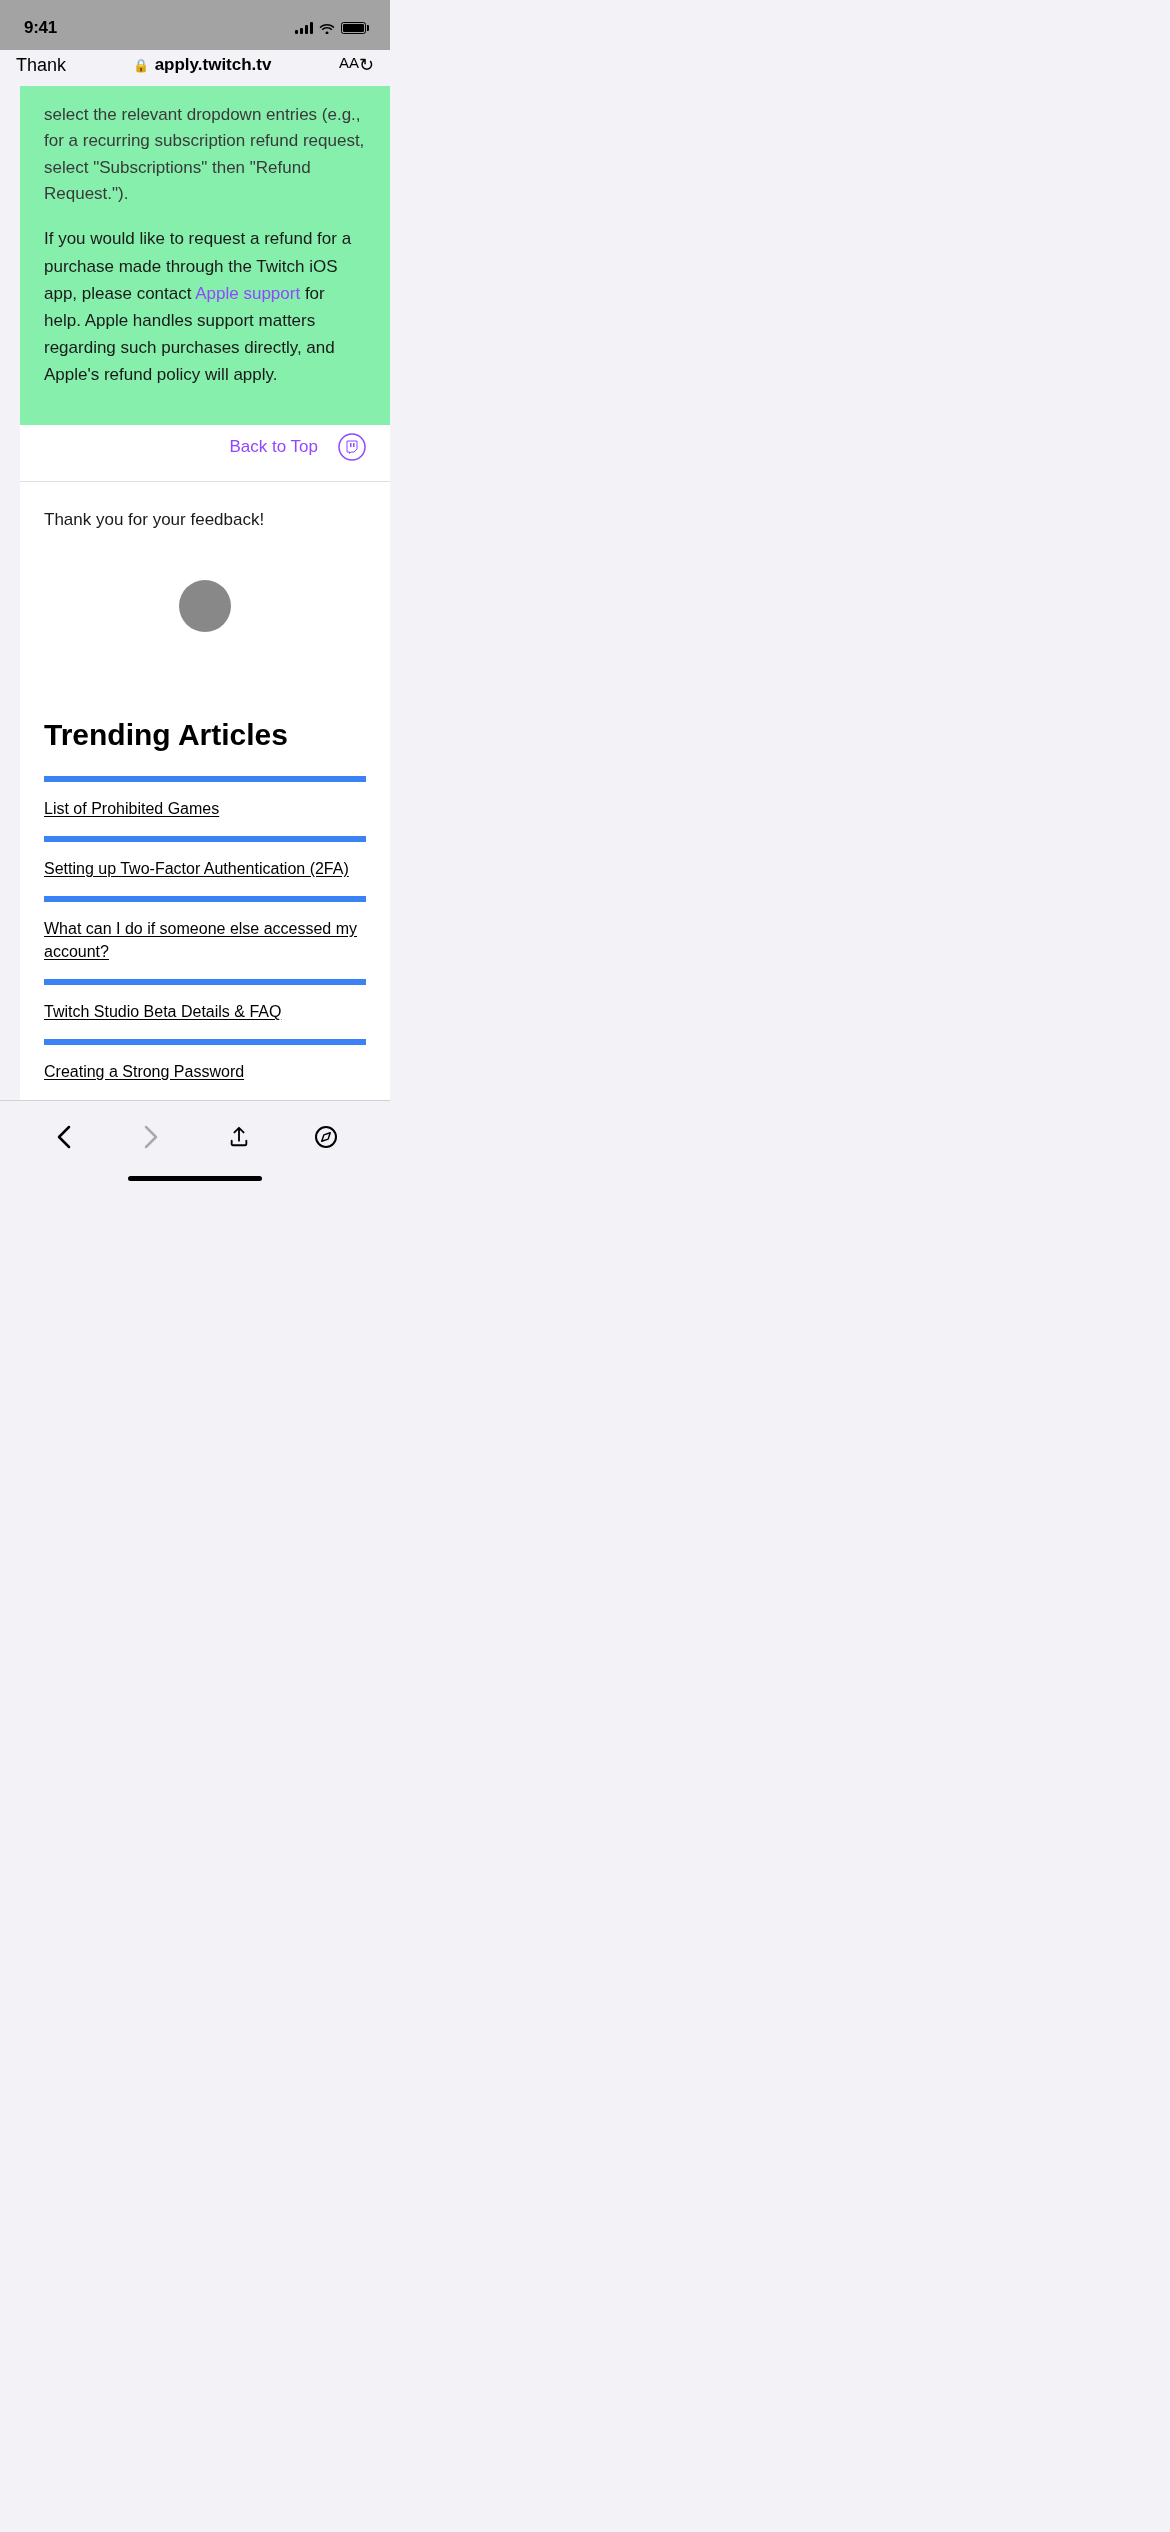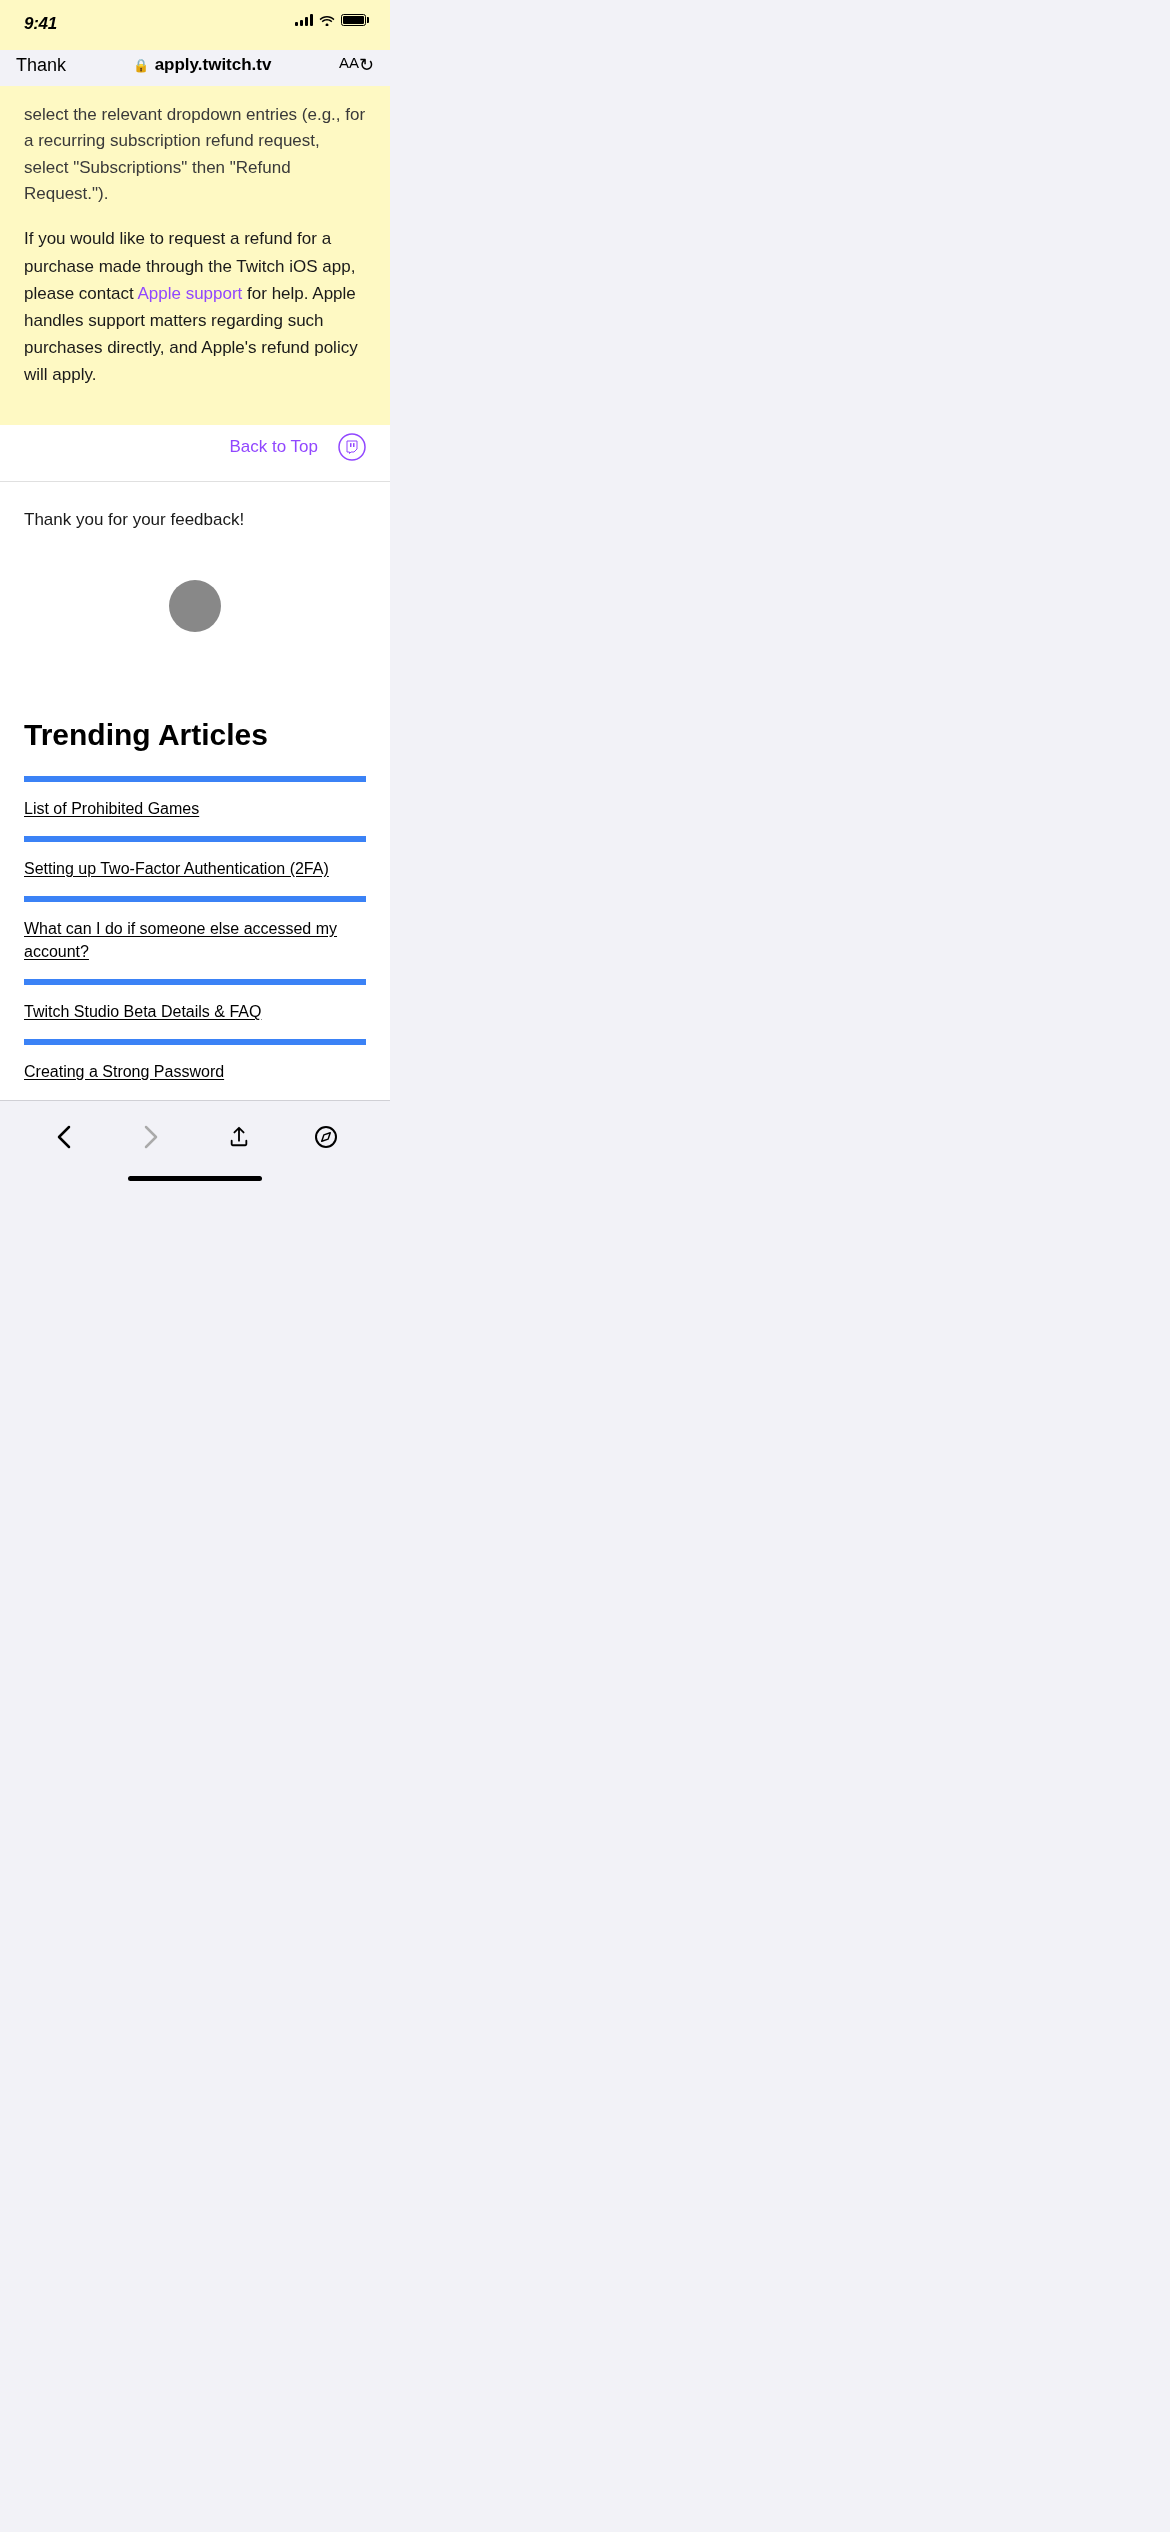--- a/index.html
+++ b/index.html
@@ -9,27 +9,26 @@
       font-family: -apple-system, BlinkMacSystemFont, 'Helvetica Neue', sans-serif;
       background: #f2f2f7;
       width: 390px;
       min-height: 844px;
       overflow-x: hidden;
       position: relative;
     }
 
     
     .status-bar {
-      background: #fef9c3;
+      background: #a3a3a3;
       display: flex;
       justify-content: space-between;
-      align-items: flex-start;
+      align-items: center;
       padding: 14px 24px 8px 24px;
       height: 50px;
-      font-style: italic;
     }
 
     .status-time {
       font-size: 17px;
       font-weight: 600;
       color: #000;
       letter-spacing: -0.3px;
     }
 
     .status-icons {
@@ -121,22 +120,23 @@
       font-weight: 400;
     }
 
     .refresh-btn {
       font-size: 18px;
       color: #000;
     }
 
     
     .content-area {
-      background: #fef9c3;
+      background: #86efac;
       padding: 0;
+      margin-left: 20px;
     }
 
     .article-body {
       padding: 16px 24px 20px 24px;
       font-size: 17px;
       line-height: 1.55;
       color: #1a1a1a;
     }
 
     .article-body .intro-text {

